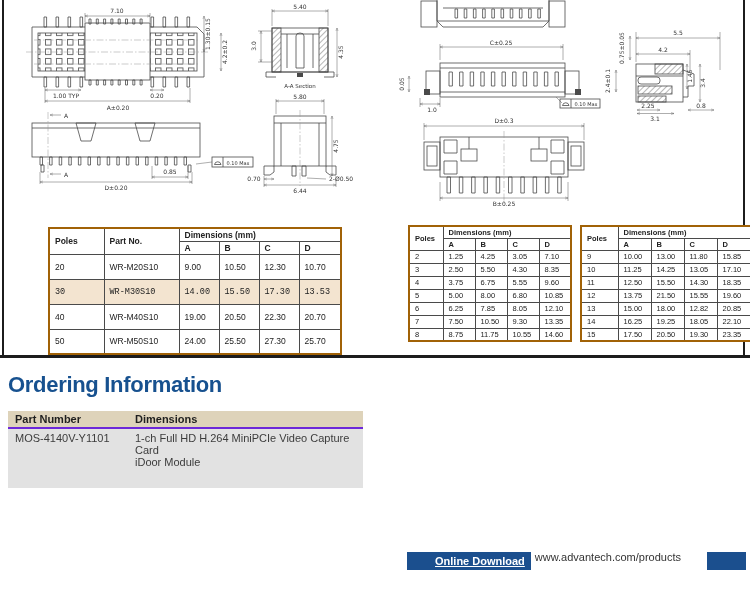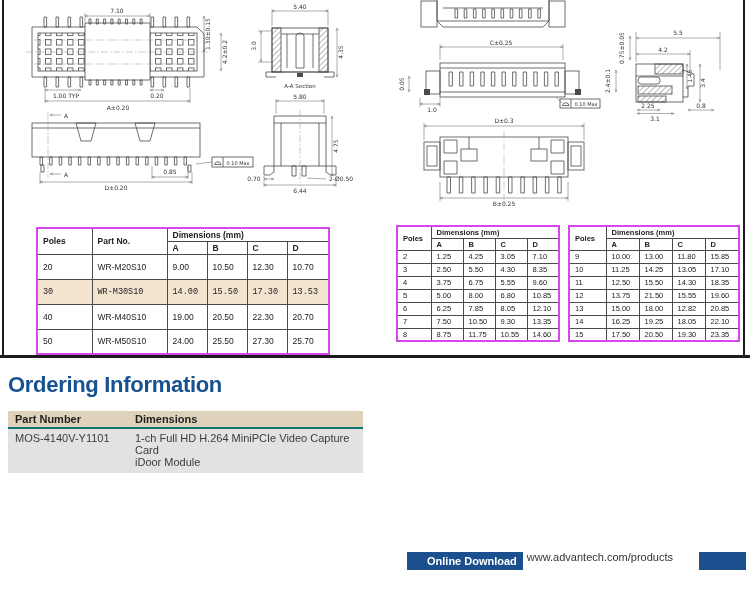--- a/index.html
+++ b/index.html
@@ -11,40 +11,40 @@
   .dw .dim{stroke:#6a6a6a;stroke-width:0.55;}
   .dw .cl{stroke:#979797;stroke-width:0.5;stroke-dasharray:7 2 1.5 2;}
   .dw .fh{fill:url(#hatch);}
   .dw .fp{fill:url(#pads);}
   .dw .fw{fill:#fff;}
   .dw .fd{fill:#4a4a4a;stroke:none;}
   .dw text{fill:#333;stroke:none;font-family:"DejaVu Sans",sans-serif;font-size:6px;text-anchor:middle;}
   .dw text.sm{font-size:5px;}
   .dw text.lb{font-size:5.5px;}
 
-  table.dim-table{position:absolute;border-collapse:collapse;table-layout:fixed;background:#fff;border:2px solid #d946ef;color:#222;}
+  table.dim-table{position:absolute;border-collapse:collapse;table-layout:fixed;background:#fff;border:2px solid #a16207;color:#222;margin-left:12px;}
   .dim-table th,.dim-table td{border:1px solid #4a4a4a;text-align:left;padding:0 0 0 5px;white-space:nowrap;overflow:hidden;font-weight:normal;}
   .dim-table th{font-weight:bold;}
   .t1{left:36px;top:227px;width:292px;font-size:8.5px;}
   .t1 th{height:13px;}
   .t1 td{height:25px;}
   .t2{left:396px;top:225px;width:162px;font-size:7.5px;}
   .t3{left:568px;top:225px;width:170px;font-size:7.5px;}
   .t2 th,.t3 th{height:12px;}
   .t2 td,.t3 td{height:13px;}
   .dim-table tr.hl td{background:#f3e4d0;font-family:Liberation Mono, monospace;}
 
   h2.order-title{position:absolute;left:8px;top:372px;font-size:22px;font-weight:bold;color:#17518f;letter-spacing:-0.3px;}
   table.order-table{position:absolute;left:8px;top:411px;width:355px;border-collapse:collapse;}
-  .order-table th{background:#ded3ba;text-align:left;padding:2px 7px;font-size:11px;color:#1f1f1f;border-bottom:2px solid #0f766e;height:17px;}
-  .order-table td{background:#e2e2e2;padding:3px 7px 5px 7px;vertical-align:top;font-size:11px;color:#3c3c3c;}
+  .order-table th{background:#ded3ba;text-align:left;padding:2px 7px;font-size:11px;color:#1f1f1f;border-bottom:2px solid #6d28d9;height:17px;}
+  .order-table td{background:#e2e2e2;padding:3px 7px 20px 7px;vertical-align:top;font-size:11px;color:#3c3c3c;}
   .order-table .c1{width:120px;}
 
   .footer-bar{position:absolute;left:407px;top:552px;width:339px;height:18px;background:#1b4f8e;display:flex;align-items:center;}
-  .fb-label{color:#fff;font-weight:bold;font-size:11px;margin-left:20px;white-space:nowrap;}
+  .fb-label{color:#fff;font-weight:bold;font-size:11px;margin-left:28px;white-space:nowrap;text-decoration:underline;}
   .fb-url{background:#fff;color:#333;font-size:11px;width:176px;height:22px;line-height:14px;margin-left:6px;padding:0 4px;white-space:nowrap;overflow:hidden;}
 </style>
 </head>
 <body>
 
 <div class="fig-box"></div>
 <div class="bottom-rule"></div>
 
 <svg class="dw" width="746" height="218" viewBox="0 0 746 218">
   <defs>

